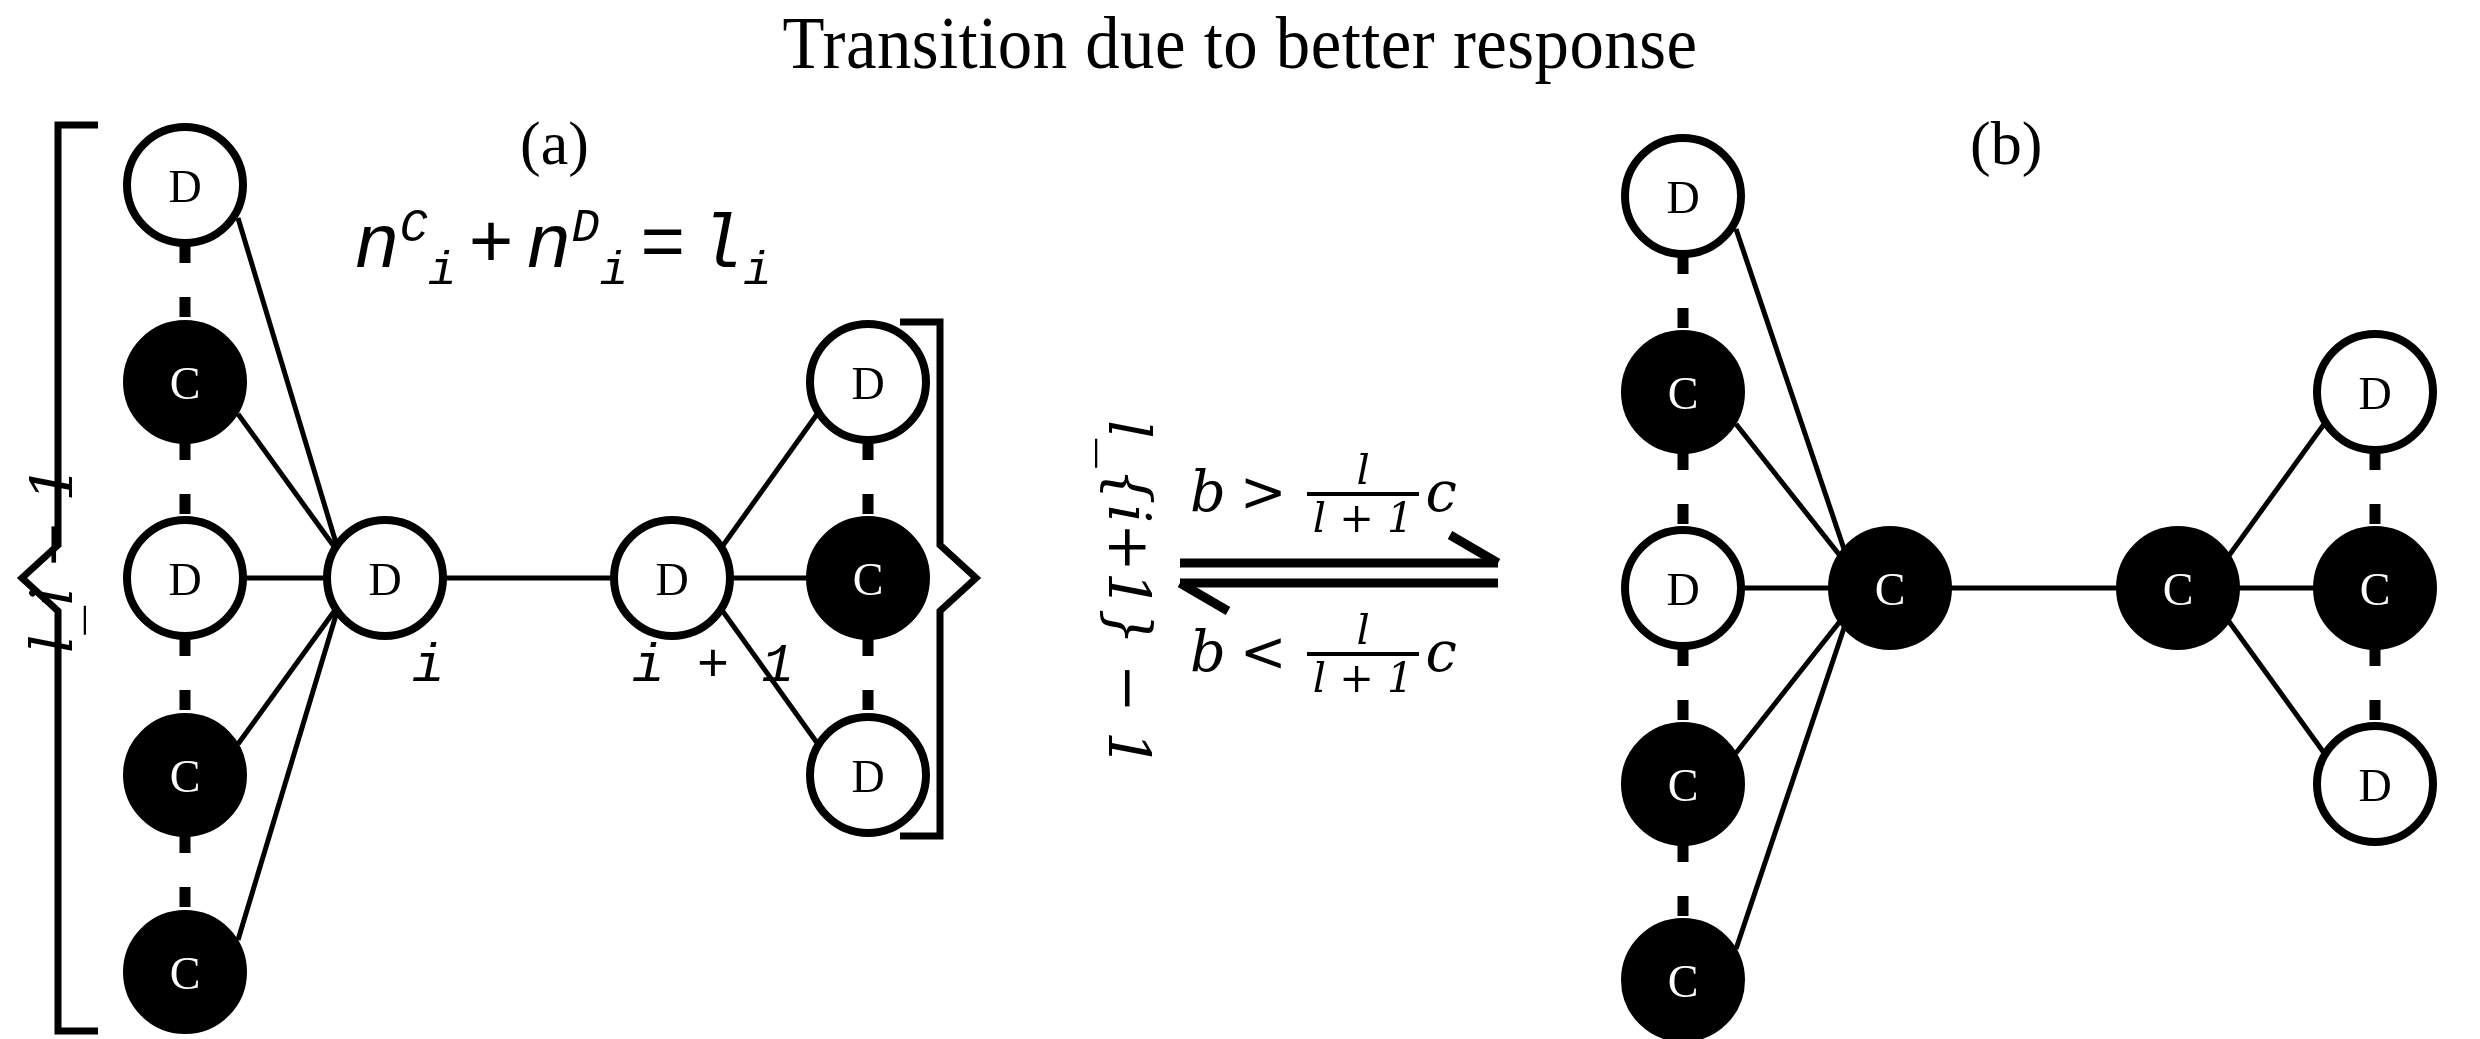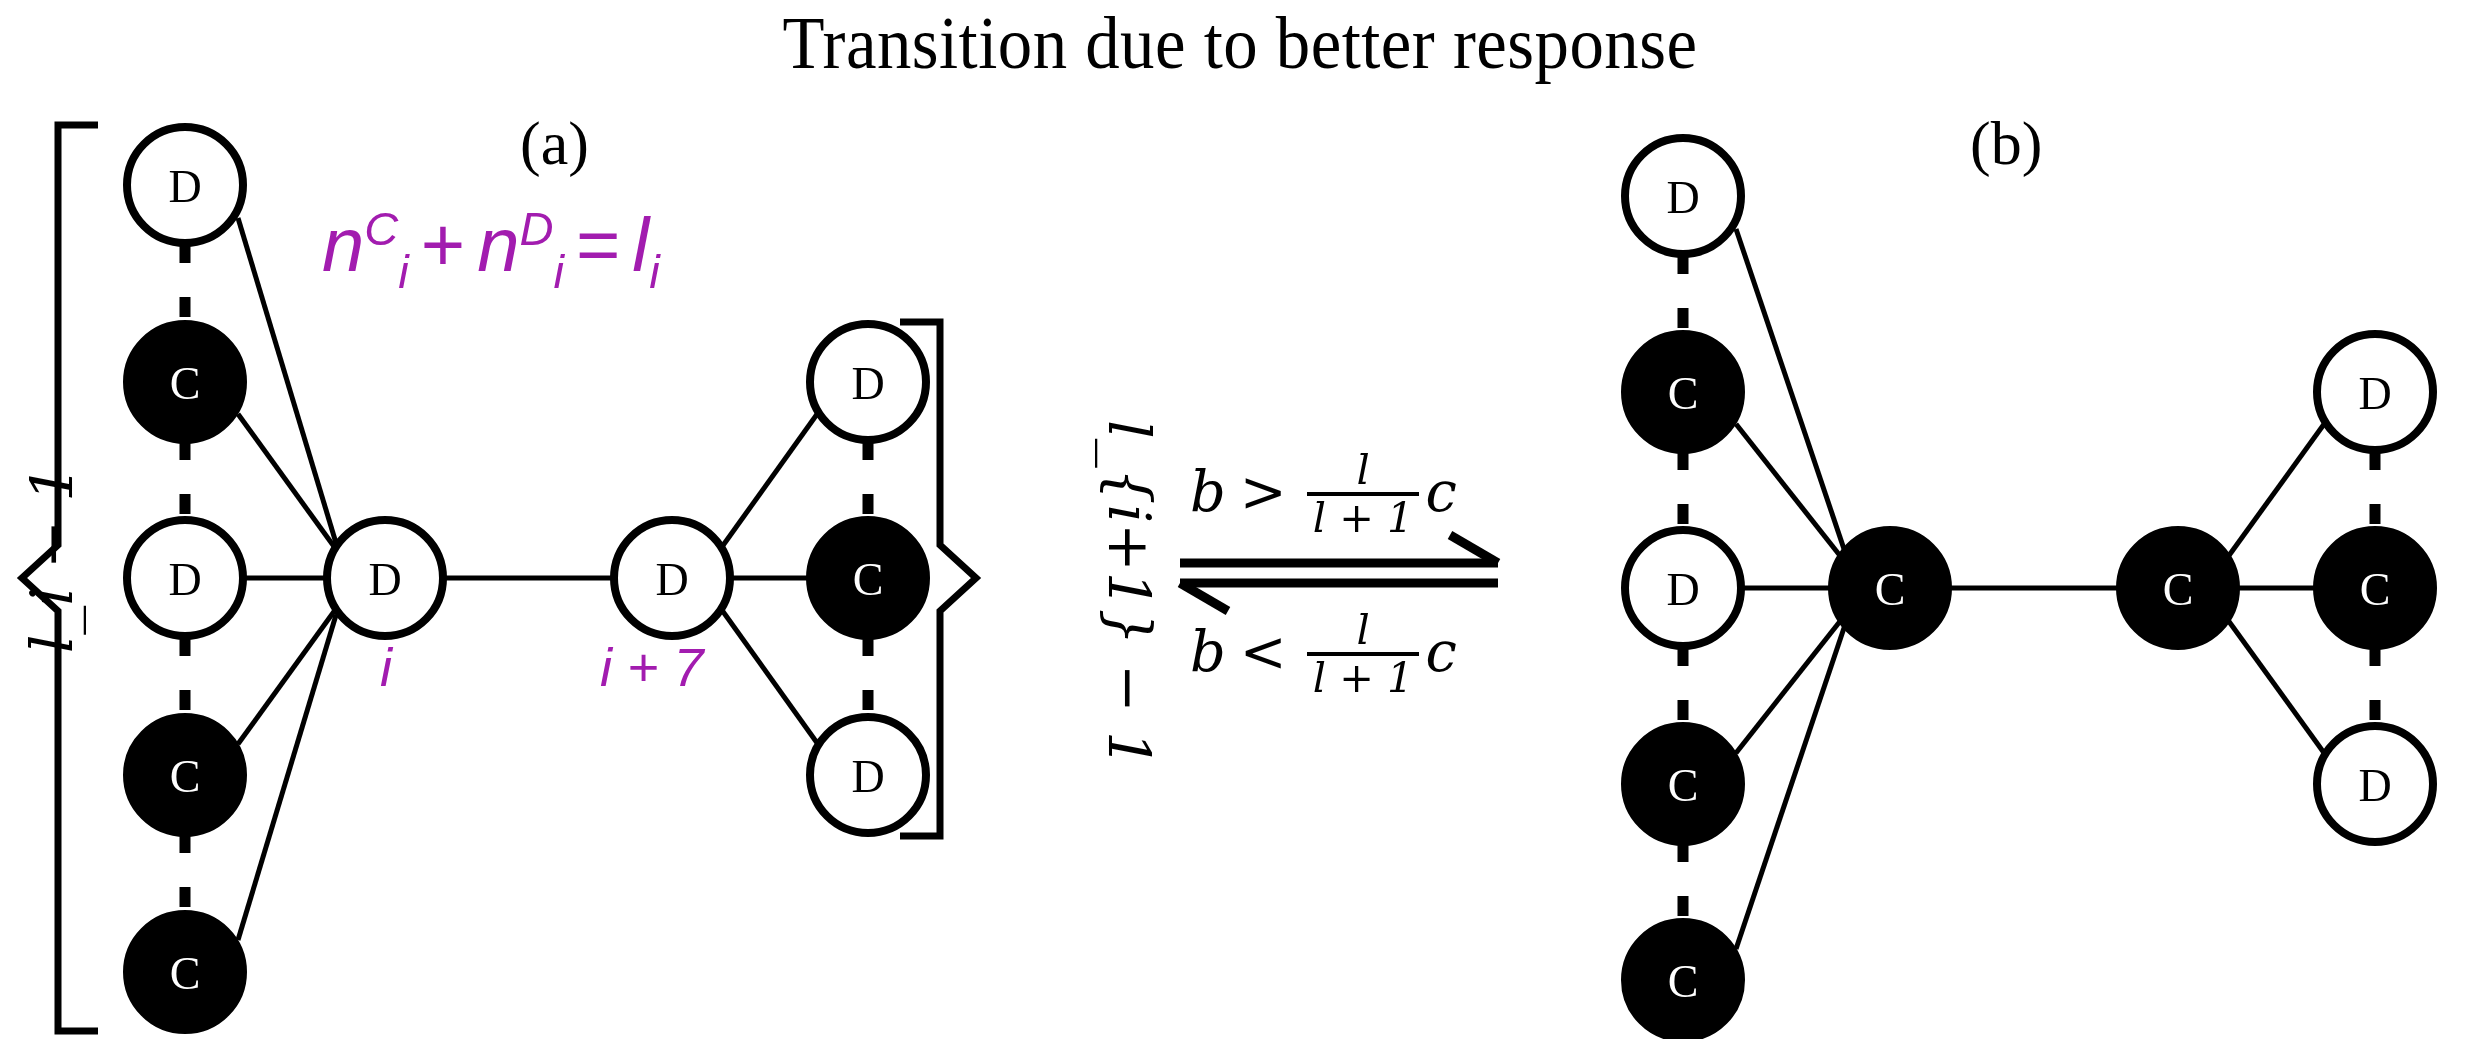--- a/index.html
+++ b/index.html
@@ -22,22 +22,22 @@
   
   #canvas{position:absolute;left:0;top:0;width:2480px;height:1039px;}
 
   
   .nd-t{font-family:"Liberation Serif","DejaVu Serif",serif;
         font-size:46px;text-anchor:middle;dominant-baseline:central;}
   .nd-t.w{fill:#ffffff;}
   .nd-t.b{fill:#000000;}
 
   
-  .math{position:absolute;font-family:Liberation Sans, sans-serif;color:#a21caf;
-        font-style:italic;line-height:1;white-space:nowrap;}
+  .math{position:absolute;font-family:Liberation Mono, monospace;color:#000000;
+        font-style:italic;line-height:1;white-space:nowrap;margin-left:32px;}
   .up{vertical-align:super;font-size:.62em;font-style:italic;}
   .lo{vertical-align:sub;font-size:.62em;font-style:italic;}
 
   
   #eq-main{left:322px;top:205px;font-size:76px;}
   #eq-main .op{font-style:normal;margin:0 12px;}
 
   
   #idx-i{left:380px;top:640px;font-size:54px;}
   #idx-i1{left:600px;top:640px;font-size:54px;}
@@ -244,21 +244,21 @@
       <text class="nd-t b" x="2375" y="785">D</text>
     </g>
   </g>
 </svg>
 
 <div class="math" id="eq-main">
   <span>n</span><span class="up">C</span><span class="lo">i</span><span class="op">+</span><span>n</span><span class="up">D</span><span class="lo">i</span><span class="op">=</span><span>l</span><span class="lo">i</span>
 </div>
 
 <div class="math" id="idx-i">i</div>
-<div class="math" id="idx-i1">i + 7</div>
+<div class="math" id="idx-i1">i + 1</div>
 
 <div class="brace-label" id="lbl-left">l_i − 1</div>
 <div class="brace-label" id="lbl-right">l_{i+1} − 1</div>
 
 <div class="cond" id="cond-top">
   <span>b</span><span class="rel">&gt;</span><span class="frac">
        <span class="num">l</span>
        <span class="den">l + 1</span>
      </span><span>c</span>
 </div>

